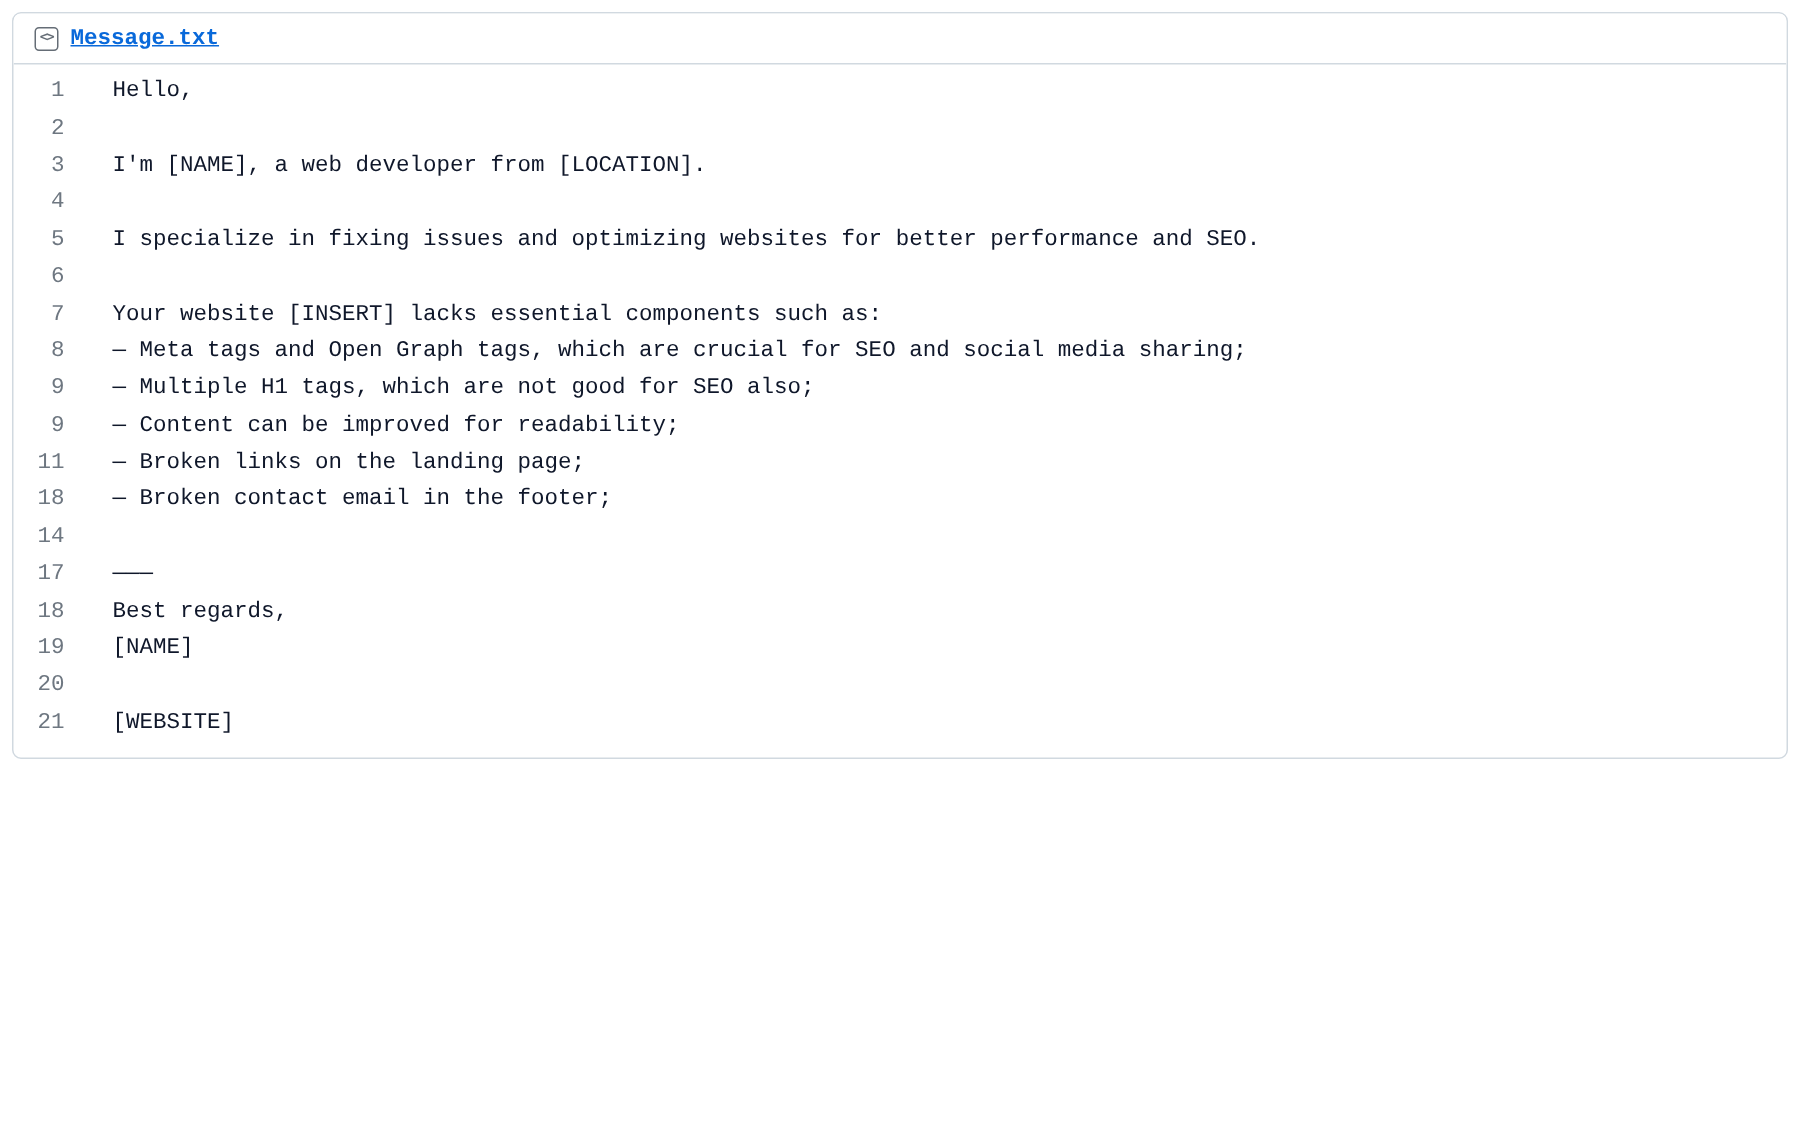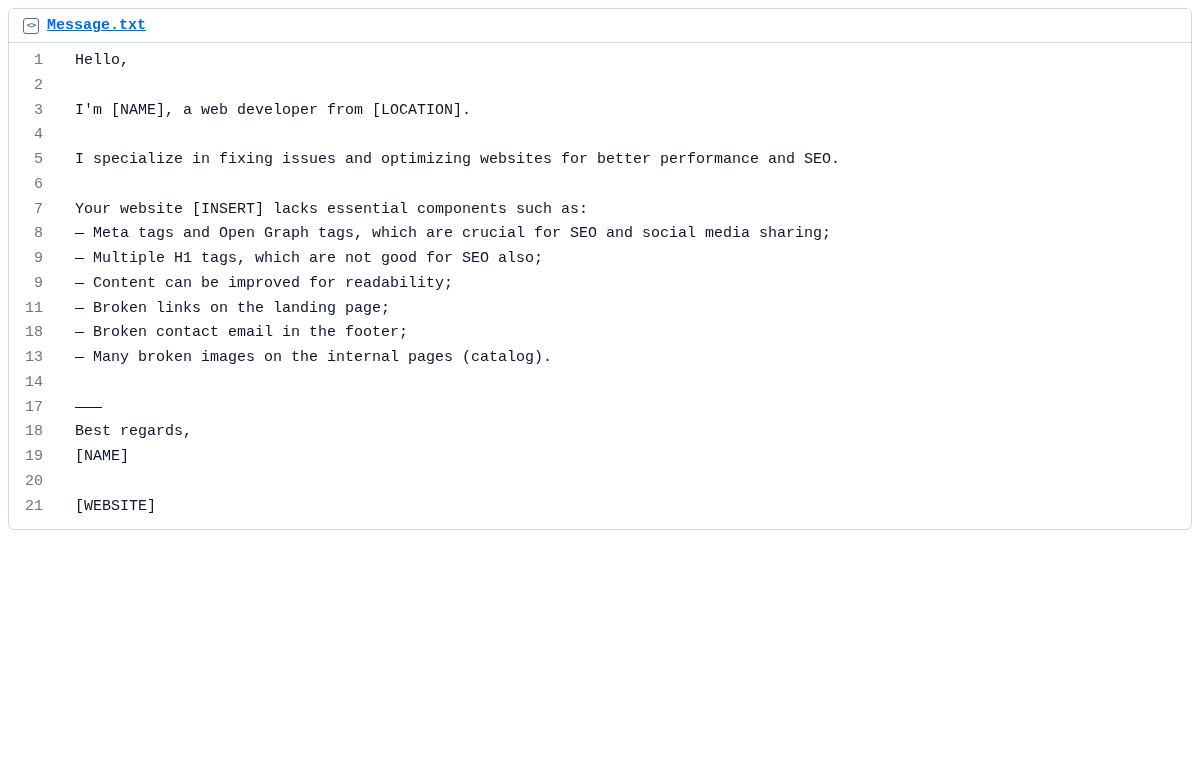--- a/index.html
+++ b/index.html
@@ -121,24 +121,20 @@
     </div>
     <div class="code-line">
       <span class="line-number">11</span>
       <span class="line-content">— Broken links on the landing page;</span>
     </div>
     <div class="code-line">
       <span class="line-number">18</span>
       <span class="line-content">— Broken contact email in the footer;</span>
     </div>
     <div class="code-line">
-      <span class="line-number">13</span>
-      <span class="line-content">— Many broken images on the internal pages (catalog).</span>
-    </div>
-    <div class="code-line">
       <span class="line-number">14</span>
       <span class="line-content"></span>
     </div>
     <div class="code-line">
       <span class="line-number">17</span>
       <span class="line-content">———</span>
     </div>
     <div class="code-line">
       <span class="line-number">18</span>
       <span class="line-content">Best regards,</span>

